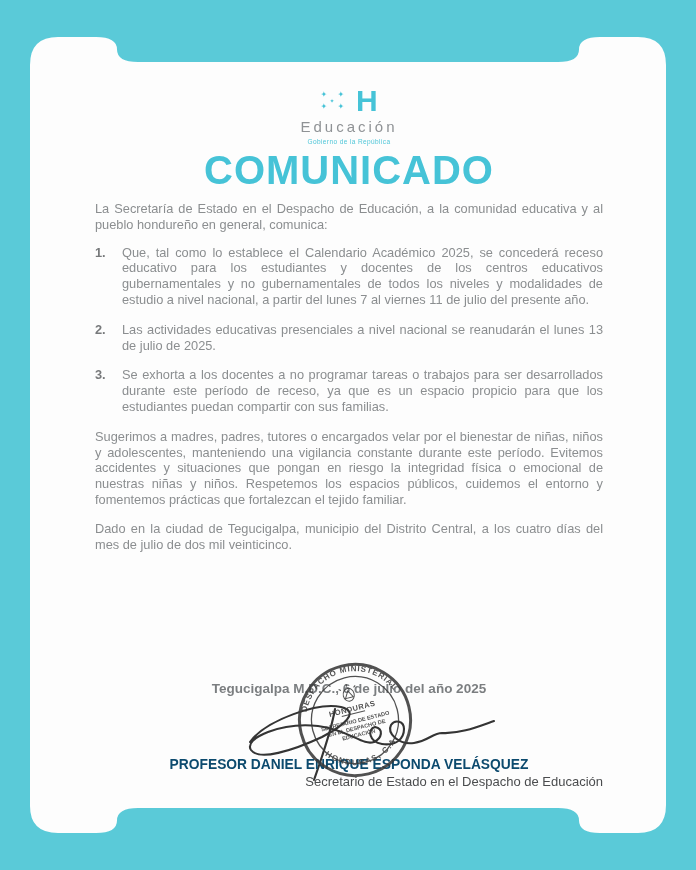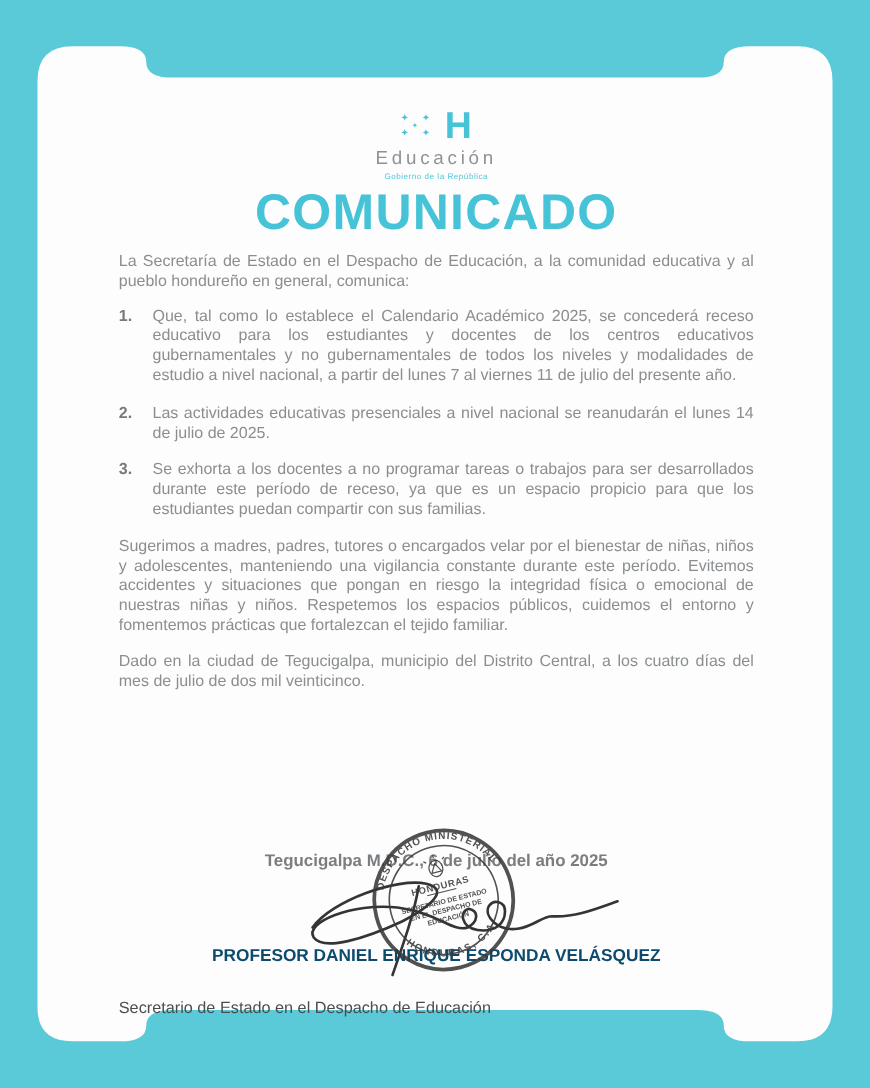--- a/index.html
+++ b/index.html
@@ -139,25 +139,24 @@
     top: 757px; left: 0; width: 100%;
     text-align: center;
     font-size: 13.8px;
     font-weight: bold;
     color: #0c4a6e;
     z-index: 7;
   }
   .sig-role {
     position: absolute;
     top: 774px; left: 0; width: 100%;
-    text-align: left;
+    text-align: right;
     font-size: 13px;
     color: #4A4C4E;
     z-index: 7;
-    margin-top: 24px;
   }
   .stamp-text {
     font-family: "Liberation Sans", sans-serif;
     fill: #3A3A3A;
     font-weight: bold;
   }
 </style>
 </head>
 <body>
 
@@ -197,21 +196,21 @@
     <div class="body-flow">
       <p class="intro">La Secretaría de Estado en el Despacho de Educación, a la comunidad educativa y al pueblo hondureño en general, comunica:</p>
 
       <div class="num-list">
         <div class="num-item">
           <span class="num">1.</span>
           <span class="itext">Que, tal como lo establece el Calendario Académico 2025, se concederá receso educativo para los estudiantes y docentes de los centros educativos gubernamentales y no gubernamentales de todos los niveles y modalidades de estudio a nivel nacional, a partir del lunes 7 al viernes 11 de julio del presente año.</span>
         </div>
         <div class="num-item">
           <span class="num">2.</span>
-          <span class="itext">Las actividades educativas presenciales a nivel nacional se reanudarán el lunes 14 de julio de 2025.</span>
+          <span class="itext">Las actividades educativas presenciales a nivel nacional se reanudarán el lunes 13 de julio de 2025.</span>
         </div>
         <div class="num-item">
           <span class="num">3.</span>
           <span class="itext">Se exhorta a los docentes a no programar tareas o trabajos para ser desarrollados durante este período de receso, ya que es un espacio propicio para que los estudiantes puedan compartir con sus familias.</span>
         </div>
       </div>
 
       <p class="para">Sugerimos a madres, padres, tutores o encargados velar por el bienestar de niñas, niños y adolescentes, manteniendo una vigilancia constante durante este período. Evitemos accidentes y situaciones que pongan en riesgo la integridad física o emocional de nuestras niñas y niños. Respetemos los espacios públicos, cuidemos el entorno y fomentemos prácticas que fortalezcan el tejido familiar.</p>
       <p class="para">Dado en la ciudad de Tegucigalpa, municipio del Distrito Central, a los cuatro días del mes de julio de dos mil veinticinco.</p>
     </div>

